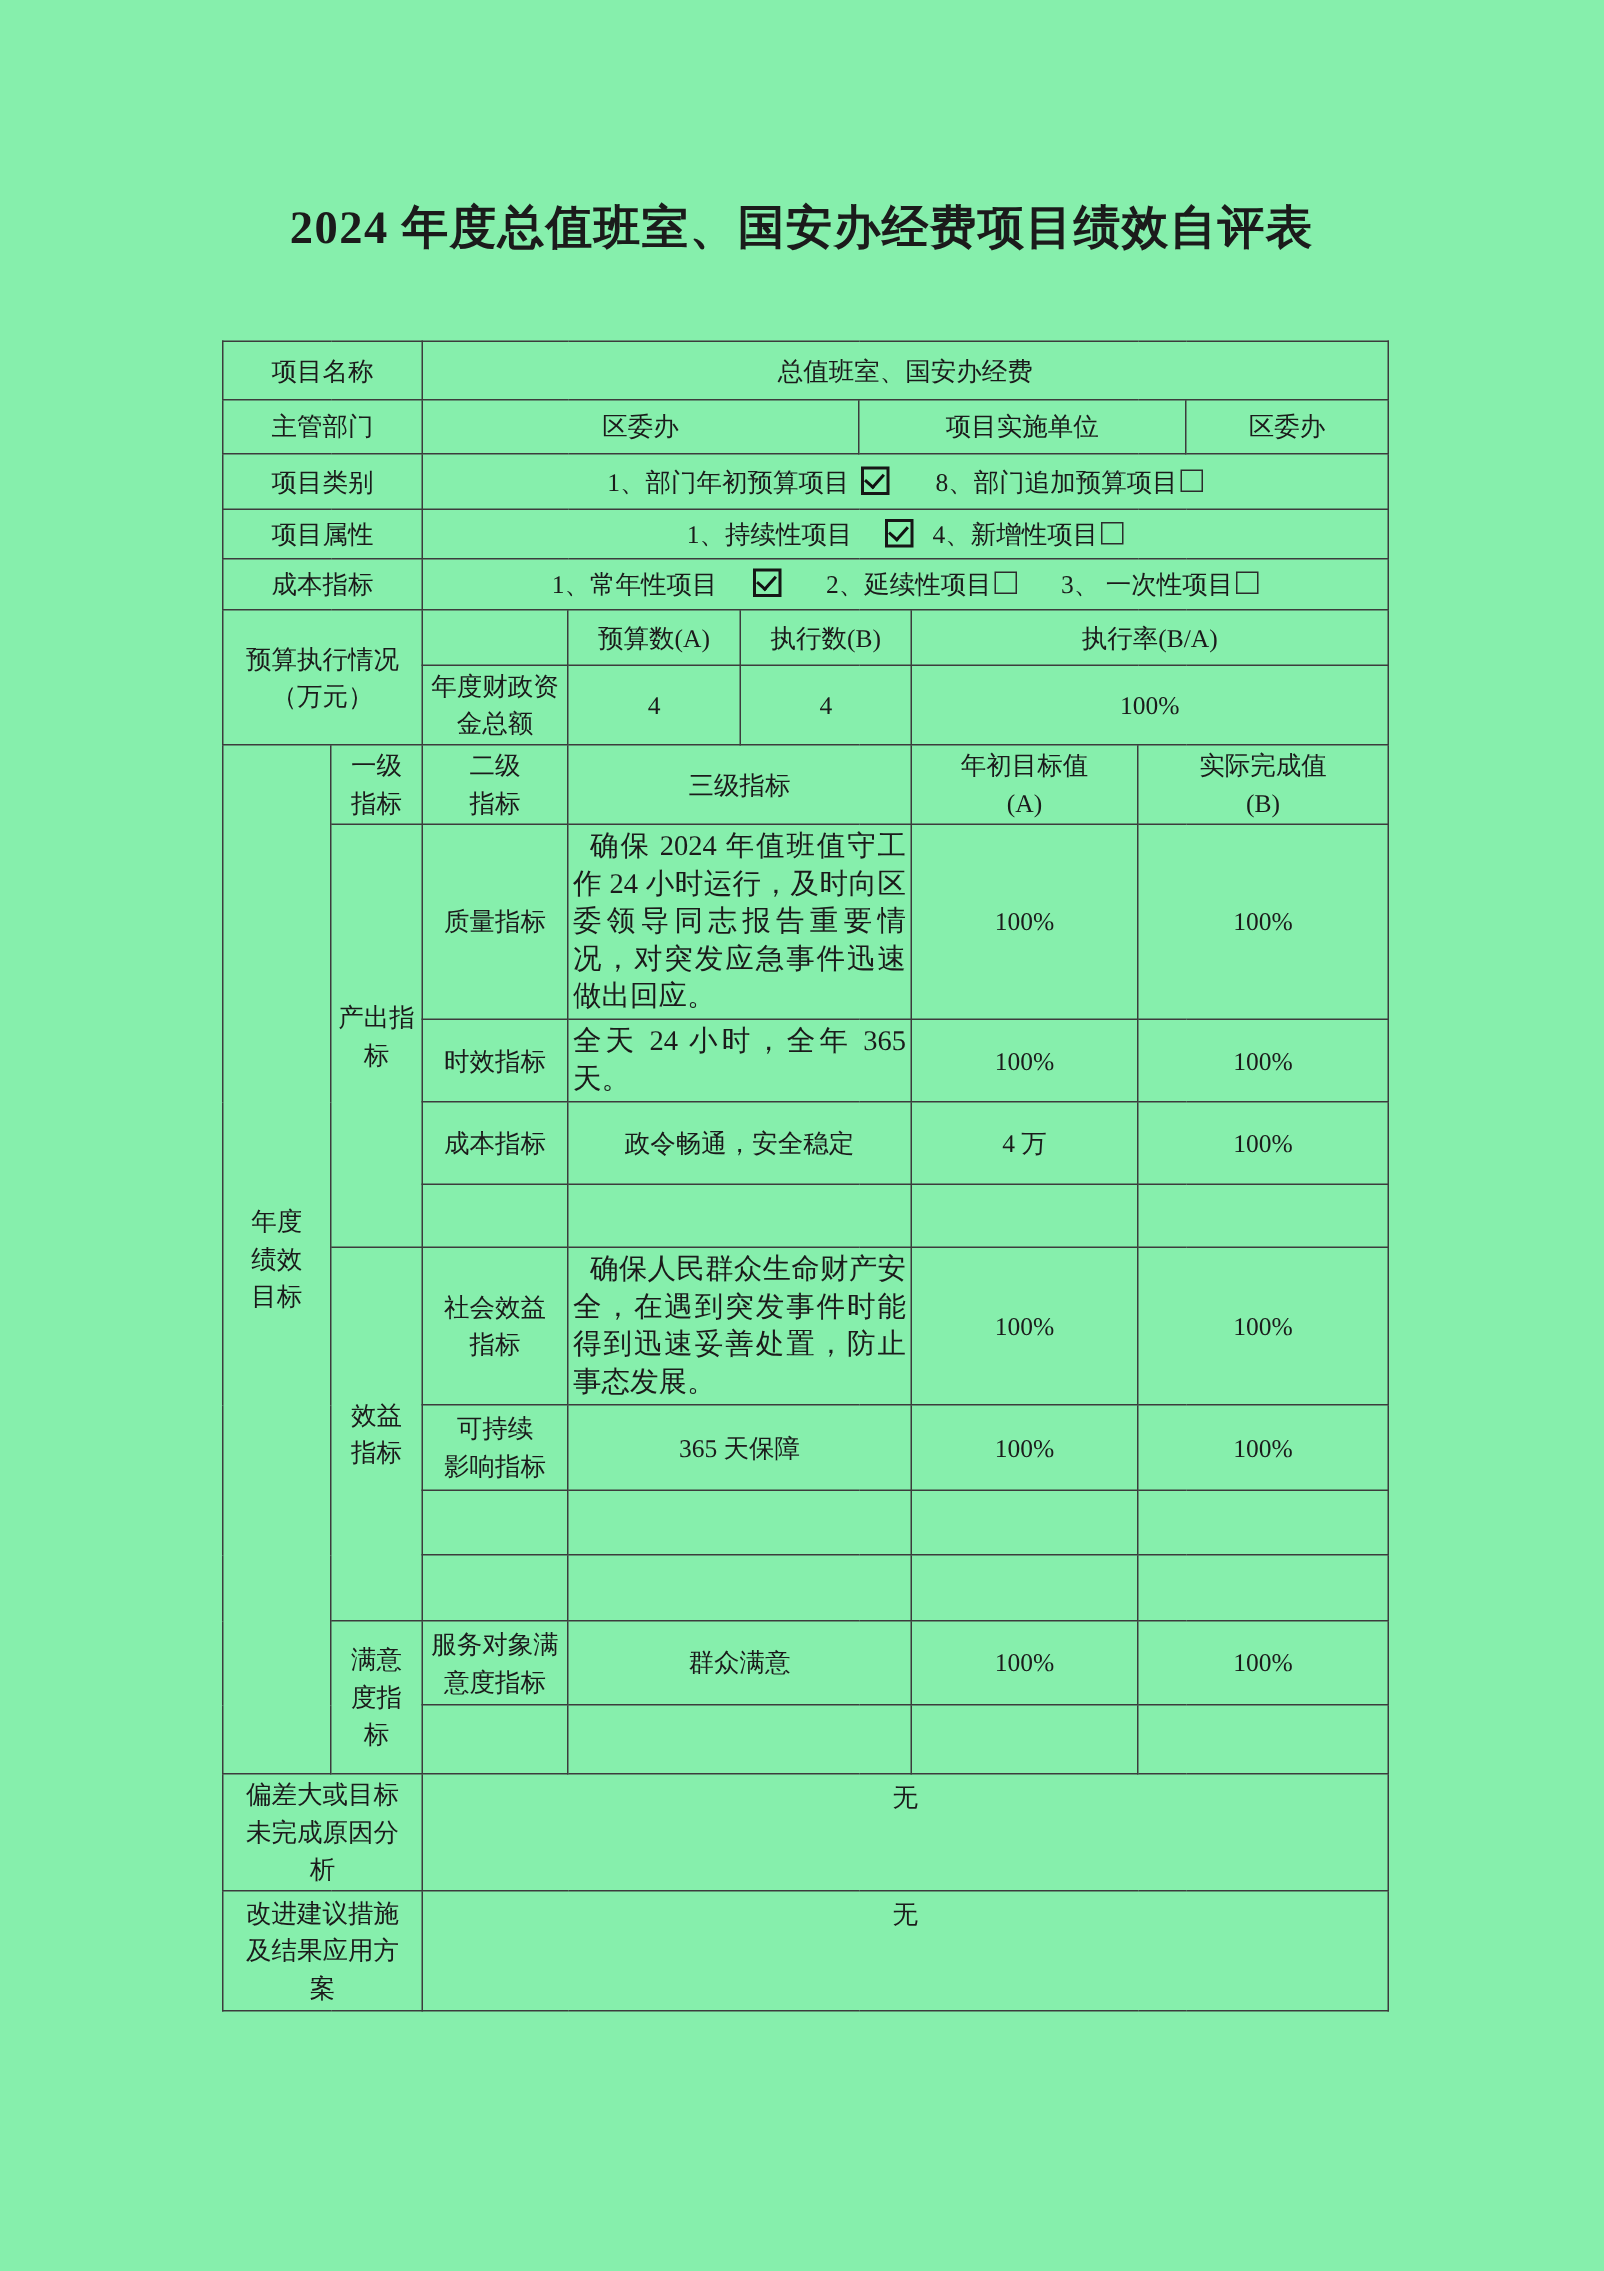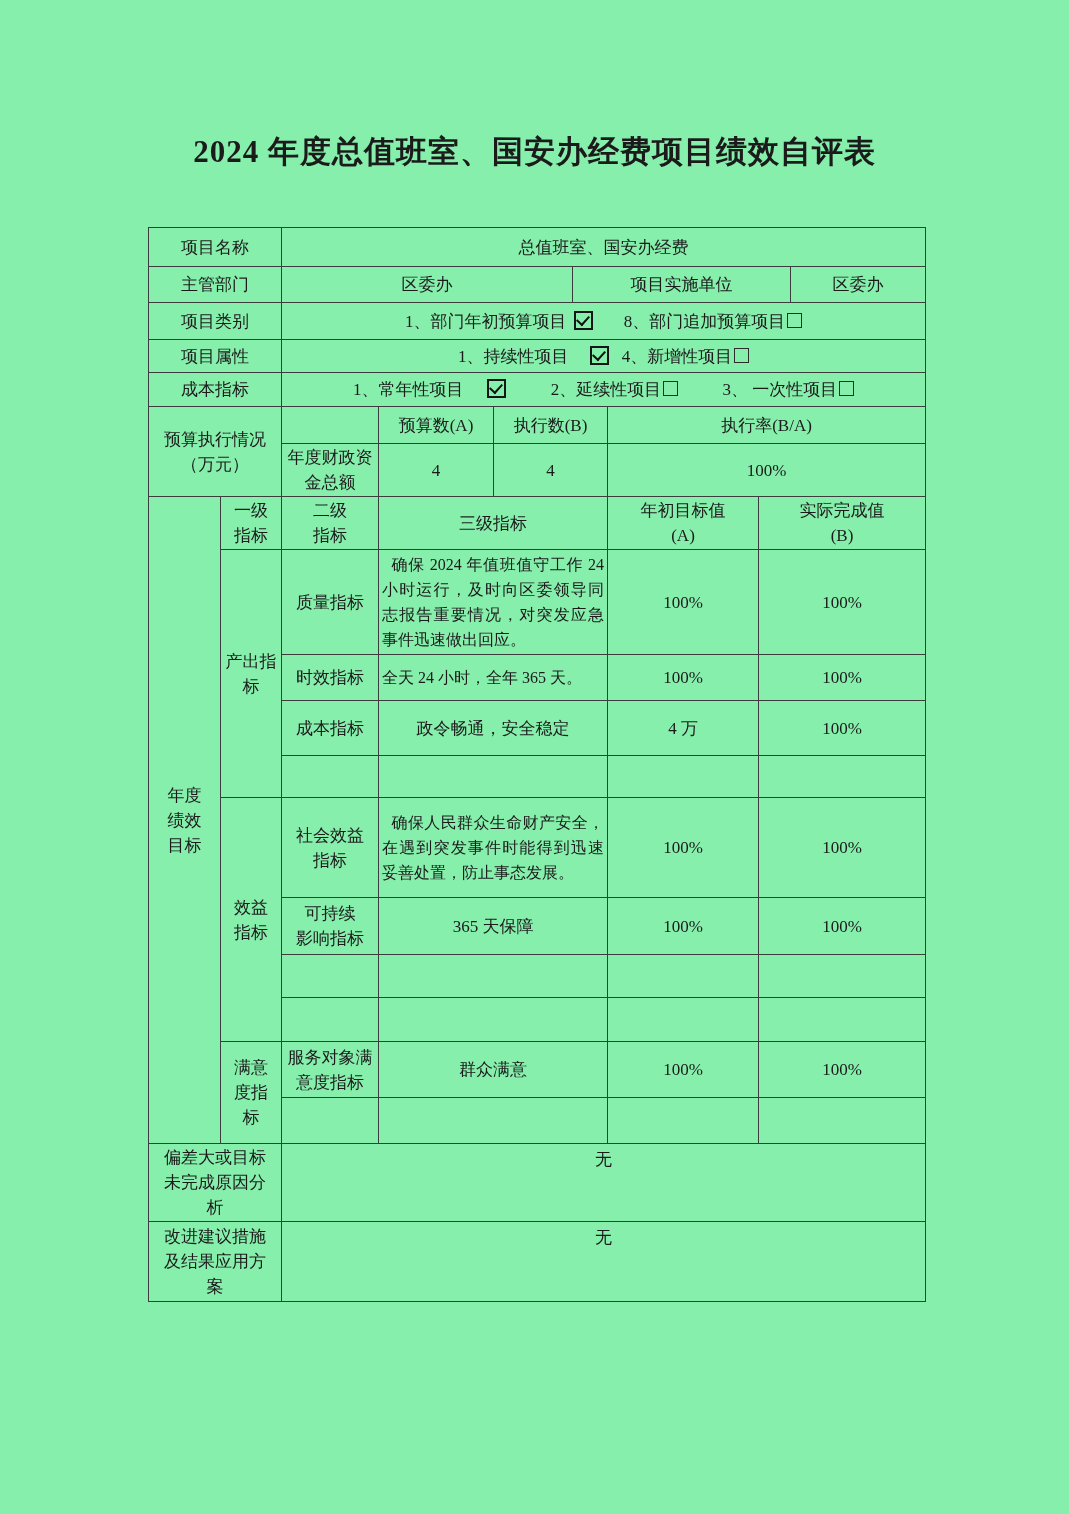--- a/index.html
+++ b/index.html
@@ -24,21 +24,21 @@
   td{
     border:1px solid #3c3c3c;
     text-align:center;vertical-align:middle;
     font-size:17px;line-height:25px;
     padding:1px 2px;overflow:hidden;
     word-break:break-all;
   }
   .pre{white-space:pre-line;}
   .para{
     text-align:justify;text-align-last:left;
-    font-size:16px;line-height:25px;padding:2px 3px;
+    font-size:19px;line-height:25px;padding:2px 3px;
   }
   .para.ind{text-indent:0.6em;}
   .topv{vertical-align:top;padding-top:3px;}
   
   .r1{height:39px}.r2{height:36px}.r3{height:37px}.r4{height:33px}.r5{height:34px}
   .r6{height:37px}.r7{height:42px}.r8{height:50px}.r9{height:105px}.r10{height:46px}
   .r11{height:55px}.r12{height:42px}.r13{height:100px}.r14{height:57px}.r15{height:43px}
   .r16{height:44px}.r17{height:56px}.r18{height:46px}.r19{height:72px}.r20{height:80px}
   
   .checkbox{
@@ -50,21 +50,21 @@
     width:15px;height:15px;border:2px solid #161616;vertical-align:-3px;
   }
   .checkbox.checked::after{
     content:"";position:absolute;left:1px;top:2px;
     width:10px;height:6px;
     border-left:2.4px solid #111;border-bottom:2.4px solid #111;
     transform:rotate(-48deg);
   }
   .opt{white-space:nowrap;text-align:center;}
   .ml8{margin-left:8px}.ml22{margin-left:22px}.ml24{margin-left:24px}
-  .ml26{margin-left:26px}.ml30{margin-left:40px}
+  .ml26{margin-left:26px}.ml30{margin-left:25px}
 </style>
 </head>
 <body>
 
 <div class="page">
 
   <h1 class="title">2024 年度总值班室、国安办经费项目绩效自评表</h1>
 
   <table class="eval">
     <colgroup>

